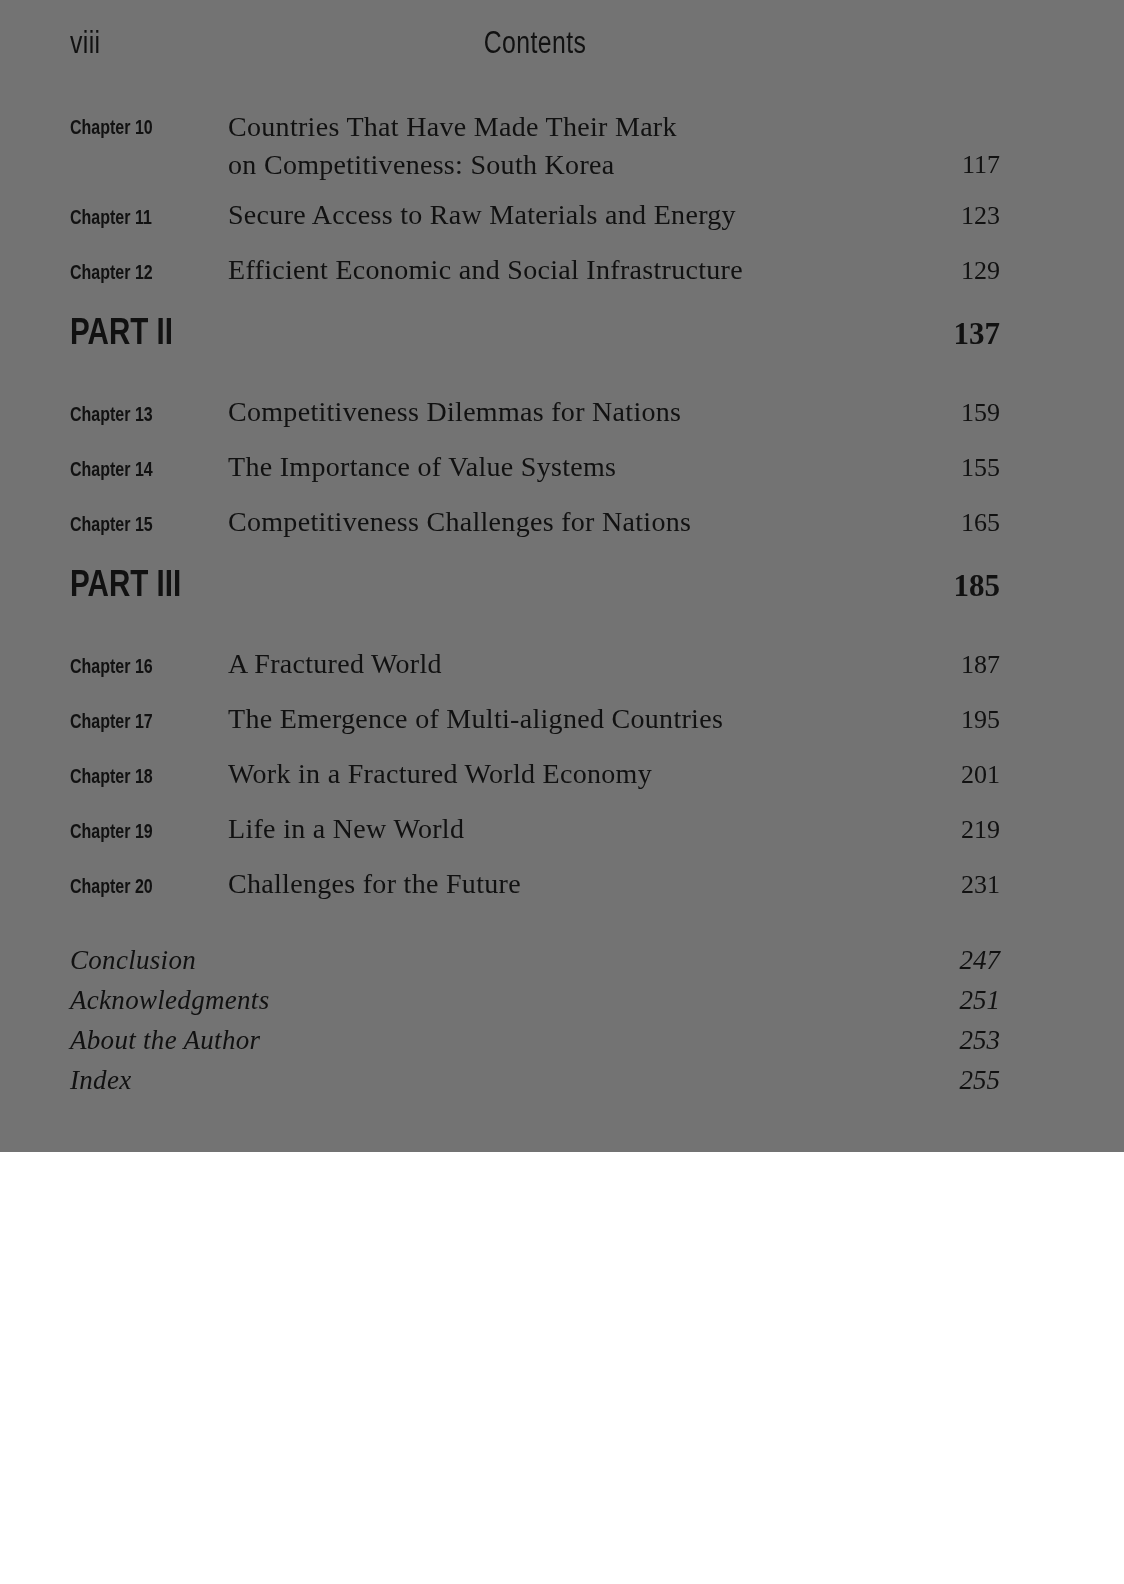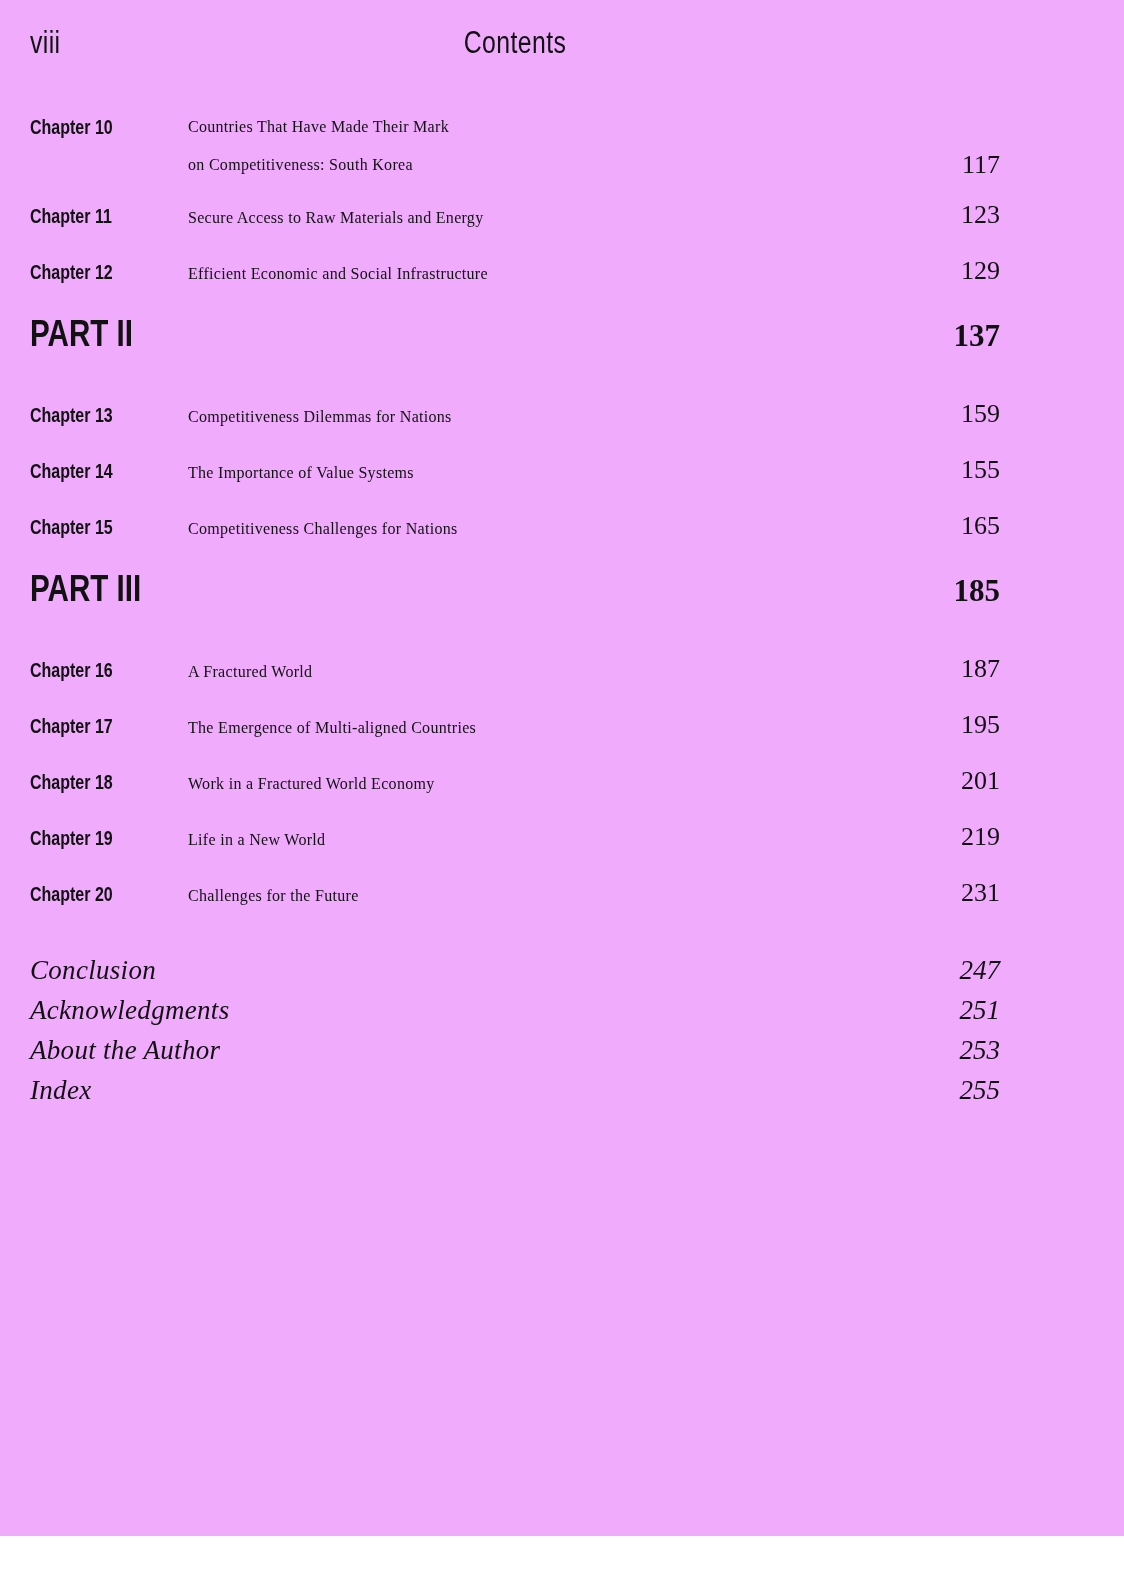--- a/index.html
+++ b/index.html
@@ -3,24 +3,24 @@
 <meta charset="utf-8">
 <style>
   html, body {
     margin: 0;
     padding: 0;
     background: #ffffff;
   }
   .page {
     position: relative;
     width: 1124px;
-    height: 1536px;
-    background: #f0abfc;
+    height: 1152px;
+    background: #737373;
     box-sizing: border-box;
-    padding: 26px 124px 0 30px;
+    padding: 26px 124px 0 70px;
     color: #111111;
     overflow: hidden;
   }
   
   .cond {
     display: inline-block;
     font-family: "Liberation Sans", sans-serif;
     transform: scaleX(0.80);
     transform-origin: 0 50%;
     white-space: nowrap;
@@ -56,21 +56,21 @@
     grid-template-columns: 158px 1fr auto;
     align-items: baseline;
     margin-bottom: 27px;
   }
   .chlabel {
     font-size: 20px;
     font-weight: 700;
     line-height: 26px;
   }
   .title {
-    font-size: 16px;
+    font-size: 28px;
     line-height: 26px;
     letter-spacing: 0.3px;
     font-family: "Liberation Serif", serif;
   }
   .pagenum {
     font-size: 26px;
     line-height: 26px;
     font-family: "Liberation Serif", serif;
     text-align: right;
   }

